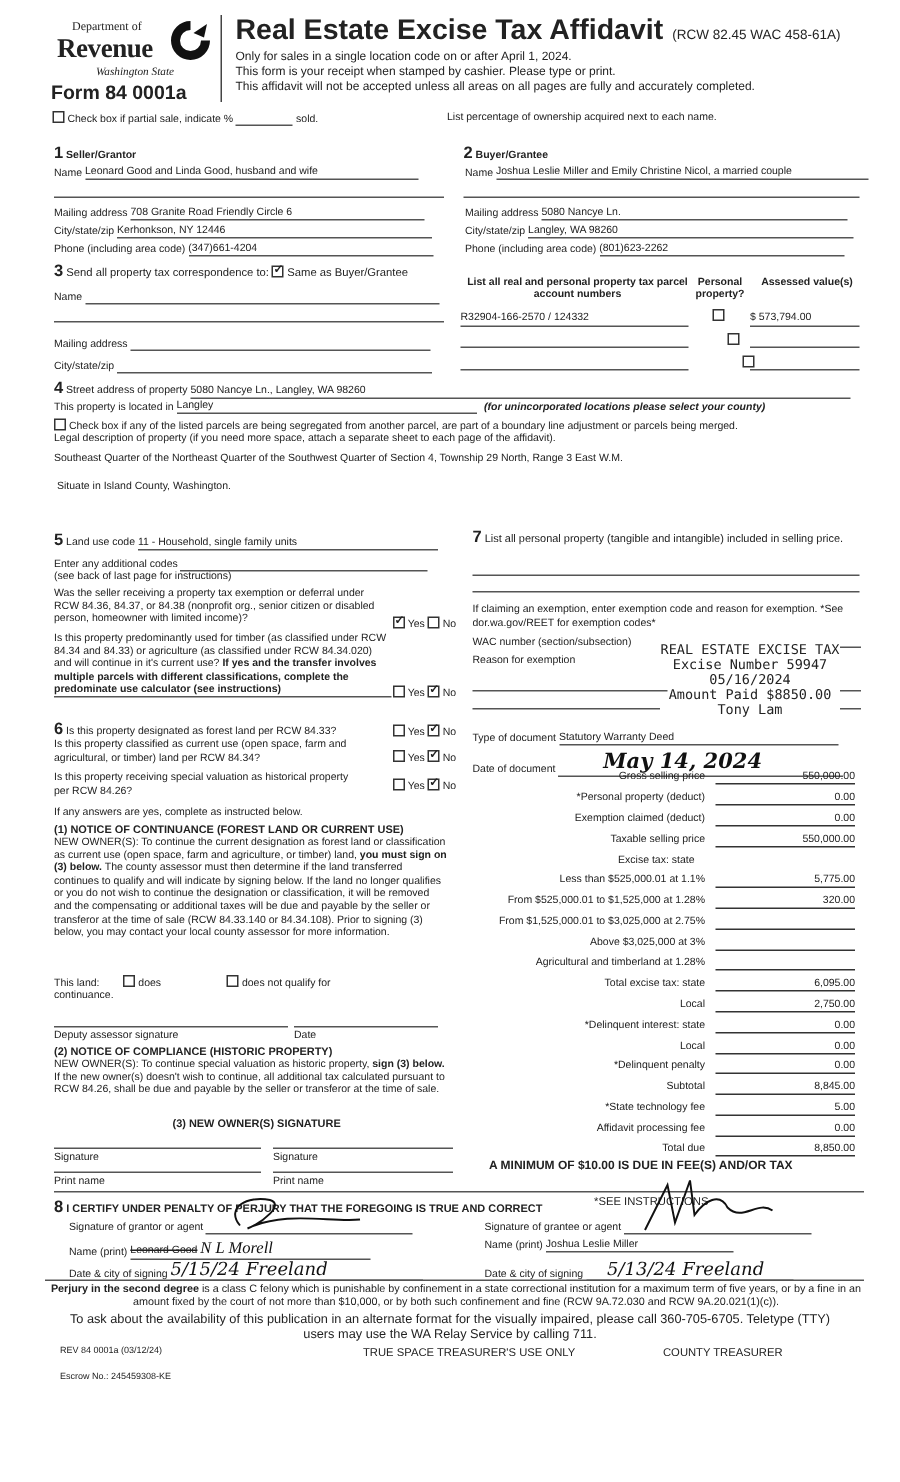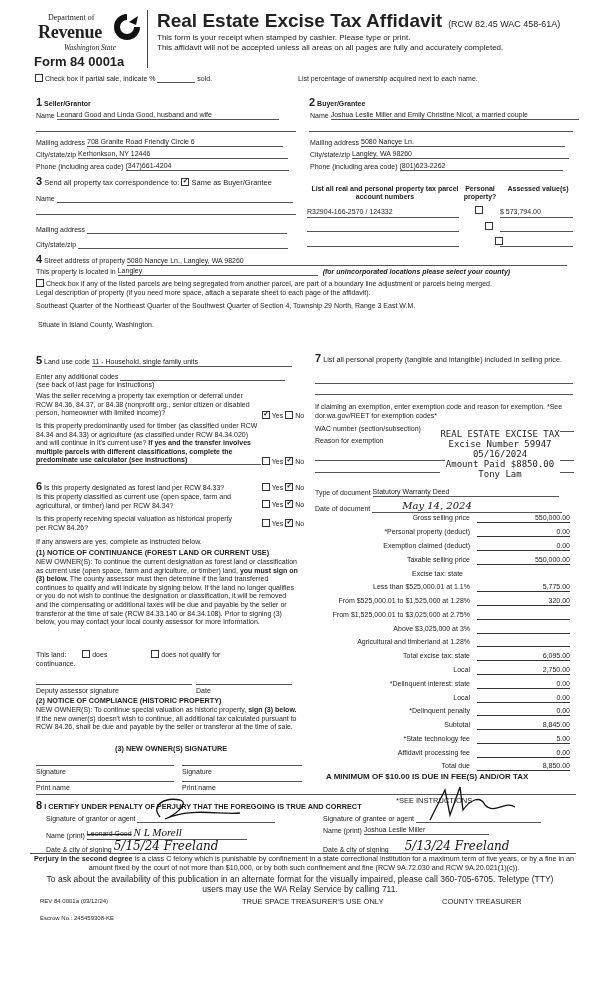--- a/index.html
+++ b/index.html
@@ -44,20 +44,21 @@
   <svg class="logo-icon" viewBox="0 0 30 30">
     <path d="M15 2 A13 13 0 1 0 28 15 L22 15 A7 7 0 1 1 15 8 Z" fill="#111"></path>
     <path d="M17 10 L26 4 L24 13 Z" fill="#111"></path>
   </svg>
   <span class="wa">Washington State</span>
   <span class="formno">Form 84 0001a</span>
 </div>
 <div class="abs vdiv"></div>
 <div class="abs title"><span>Real Estate Excise Tax Affidavit</span><small>(RCW 82.45 WAC 458-61A)</small></div>
 <div class="abs subt">
+  <div>Only for sales in a single location code on or after April 1, 2024.</div>
   <div>This form is your receipt when stamped by cashier. Please type or print.</div>
   <div>This affidavit will not be accepted unless all areas on all pages are fully and accurately completed.</div>
 </div>
 
 
 <div class="abs row" style="left:35px;top:74px;">
   <span class="cb"></span>
   <span>Check box if partial sale, indicate %</span>
   <span class="line" style="width:38px;">&nbsp;</span>
   <span>sold.</span>
@@ -249,21 +250,21 @@
   <div>Amount Paid $8850.00</div>
   <div>Tony Lam</div>
 </div>
 
 <div class="abs row" style="left:315px;top:488px;">
   <span>Type of document</span>
   <span class="line fill" style="width:186px;">Statutory Warranty Deed</span>
 </div>
 <div class="abs row" style="left:315px;top:500px;">
   <span>Date of document</span>
-  <span class="line hand" style="width:190px;font-size:10px;padding-left:30px;">May 14, 2024</span>
+  <span class="line hand" style="width:190px;font-size:14px;padding-left:30px;font-weight:bold;">May 14, 2024</span>
 </div>
 
 
 <div>
   <div class="fee-row" style="top:512px;">
       <span class="fee-label">Gross selling price</span>
       <span class="fee-val">550,000.00</span>
     </div>
   <div class="fee-row" style="top:526px;">
       <span class="fee-label">*Personal property (deduct)</span>

